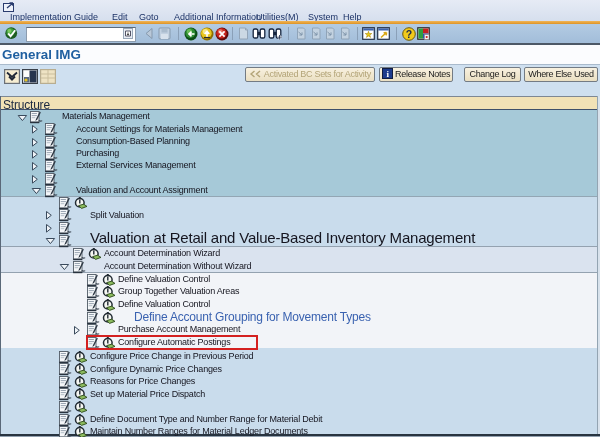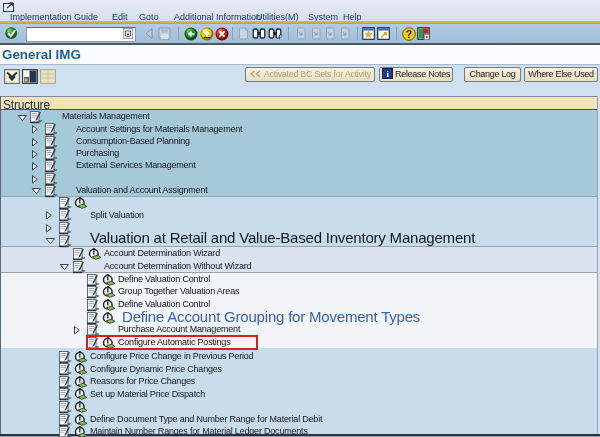--- a/index.html
+++ b/index.html
@@ -417,21 +417,21 @@
 <rect x="1.1" y="10.8" width="9.2" height="1.4" fill="#28323e"></rect>
 <path d="M10.8 0.4 L7.1 7.7 L6.4 10.1 L8.2 8.7 L11.8 1.4 Z" fill="#2e3844" stroke="none"></path>
 <path d="M9.9 9.1 Q11.4 10 13.1 9.2 L13.3 10.2 Q11.3 11.1 9.5 10.1 Z" fill="#3a4450"></path>
 </svg>
     <svg style="position:absolute;left:102px;top:311.5px" width="14" height="13" viewBox="0 0 14 13">
 <rect x="4.8" y="0" width="2" height="1.6" fill="#222b33"></rect>
 <circle cx="5.8" cy="5.8" r="4.3" fill="#f6f7f3" stroke="#222b33" stroke-width="1.5"></circle>
 <line x1="5.8" y1="2.6" x2="5.8" y2="6.4" stroke="#222b33" stroke-width="1.4"></line>
 <path d="M4.6 8.6 L9.6 7.2 L13 9.4 L7.6 11.4 Z" fill="#8cbb5e" stroke="#2c4a1a" stroke-width="0.9"></path>
 </svg>
-    <div style="position:absolute;left:122px;top:310.7px;height:12.4px;line-height:12.4px;font-size:15px;letter-spacing:-0.2px;color:#3a62b0;white-space:nowrap">Define Account Grouping for Movement Types</div>
+    <div style="position:absolute;left:134px;top:310.7px;height:12.4px;line-height:12.4px;font-size:12px;letter-spacing:-0.2px;color:#3a62b0;white-space:nowrap">Define Account Grouping for Movement Types</div>
     <svg style="position:absolute;left:73px;top:325.2px" width="8" height="11" viewBox="0 0 8 11">
 <path d="M1.5 1.5 L6.3 5.3 L1.5 9.1 Z" fill="#f0f4f8" stroke="#3a4a5c" stroke-width="1"></path>
     </svg>
     <svg style="position:absolute;left:86px;top:324.2px" width="15" height="13" viewBox="0 0 15 13">
 <rect x="1.5" y="0.5" width="8.5" height="10.5" fill="#f5f7f9" stroke="#515b66" stroke-width="0.9"></rect>
 <rect x="2.7" y="2.0" width="5.2" height="1" fill="#9aa5b2"></rect>
 <rect x="2.7" y="4.1" width="5.2" height="1" fill="#9aa5b2"></rect>
 <rect x="2.7" y="6.2" width="3.6" height="1" fill="#b4bec8"></rect>
 <rect x="1.1" y="10.8" width="9.2" height="1.4" fill="#28323e"></rect>
 <path d="M10.8 0.4 L7.1 7.7 L6.4 10.1 L8.2 8.7 L11.8 1.4 Z" fill="#2e3844" stroke="none"></path>

